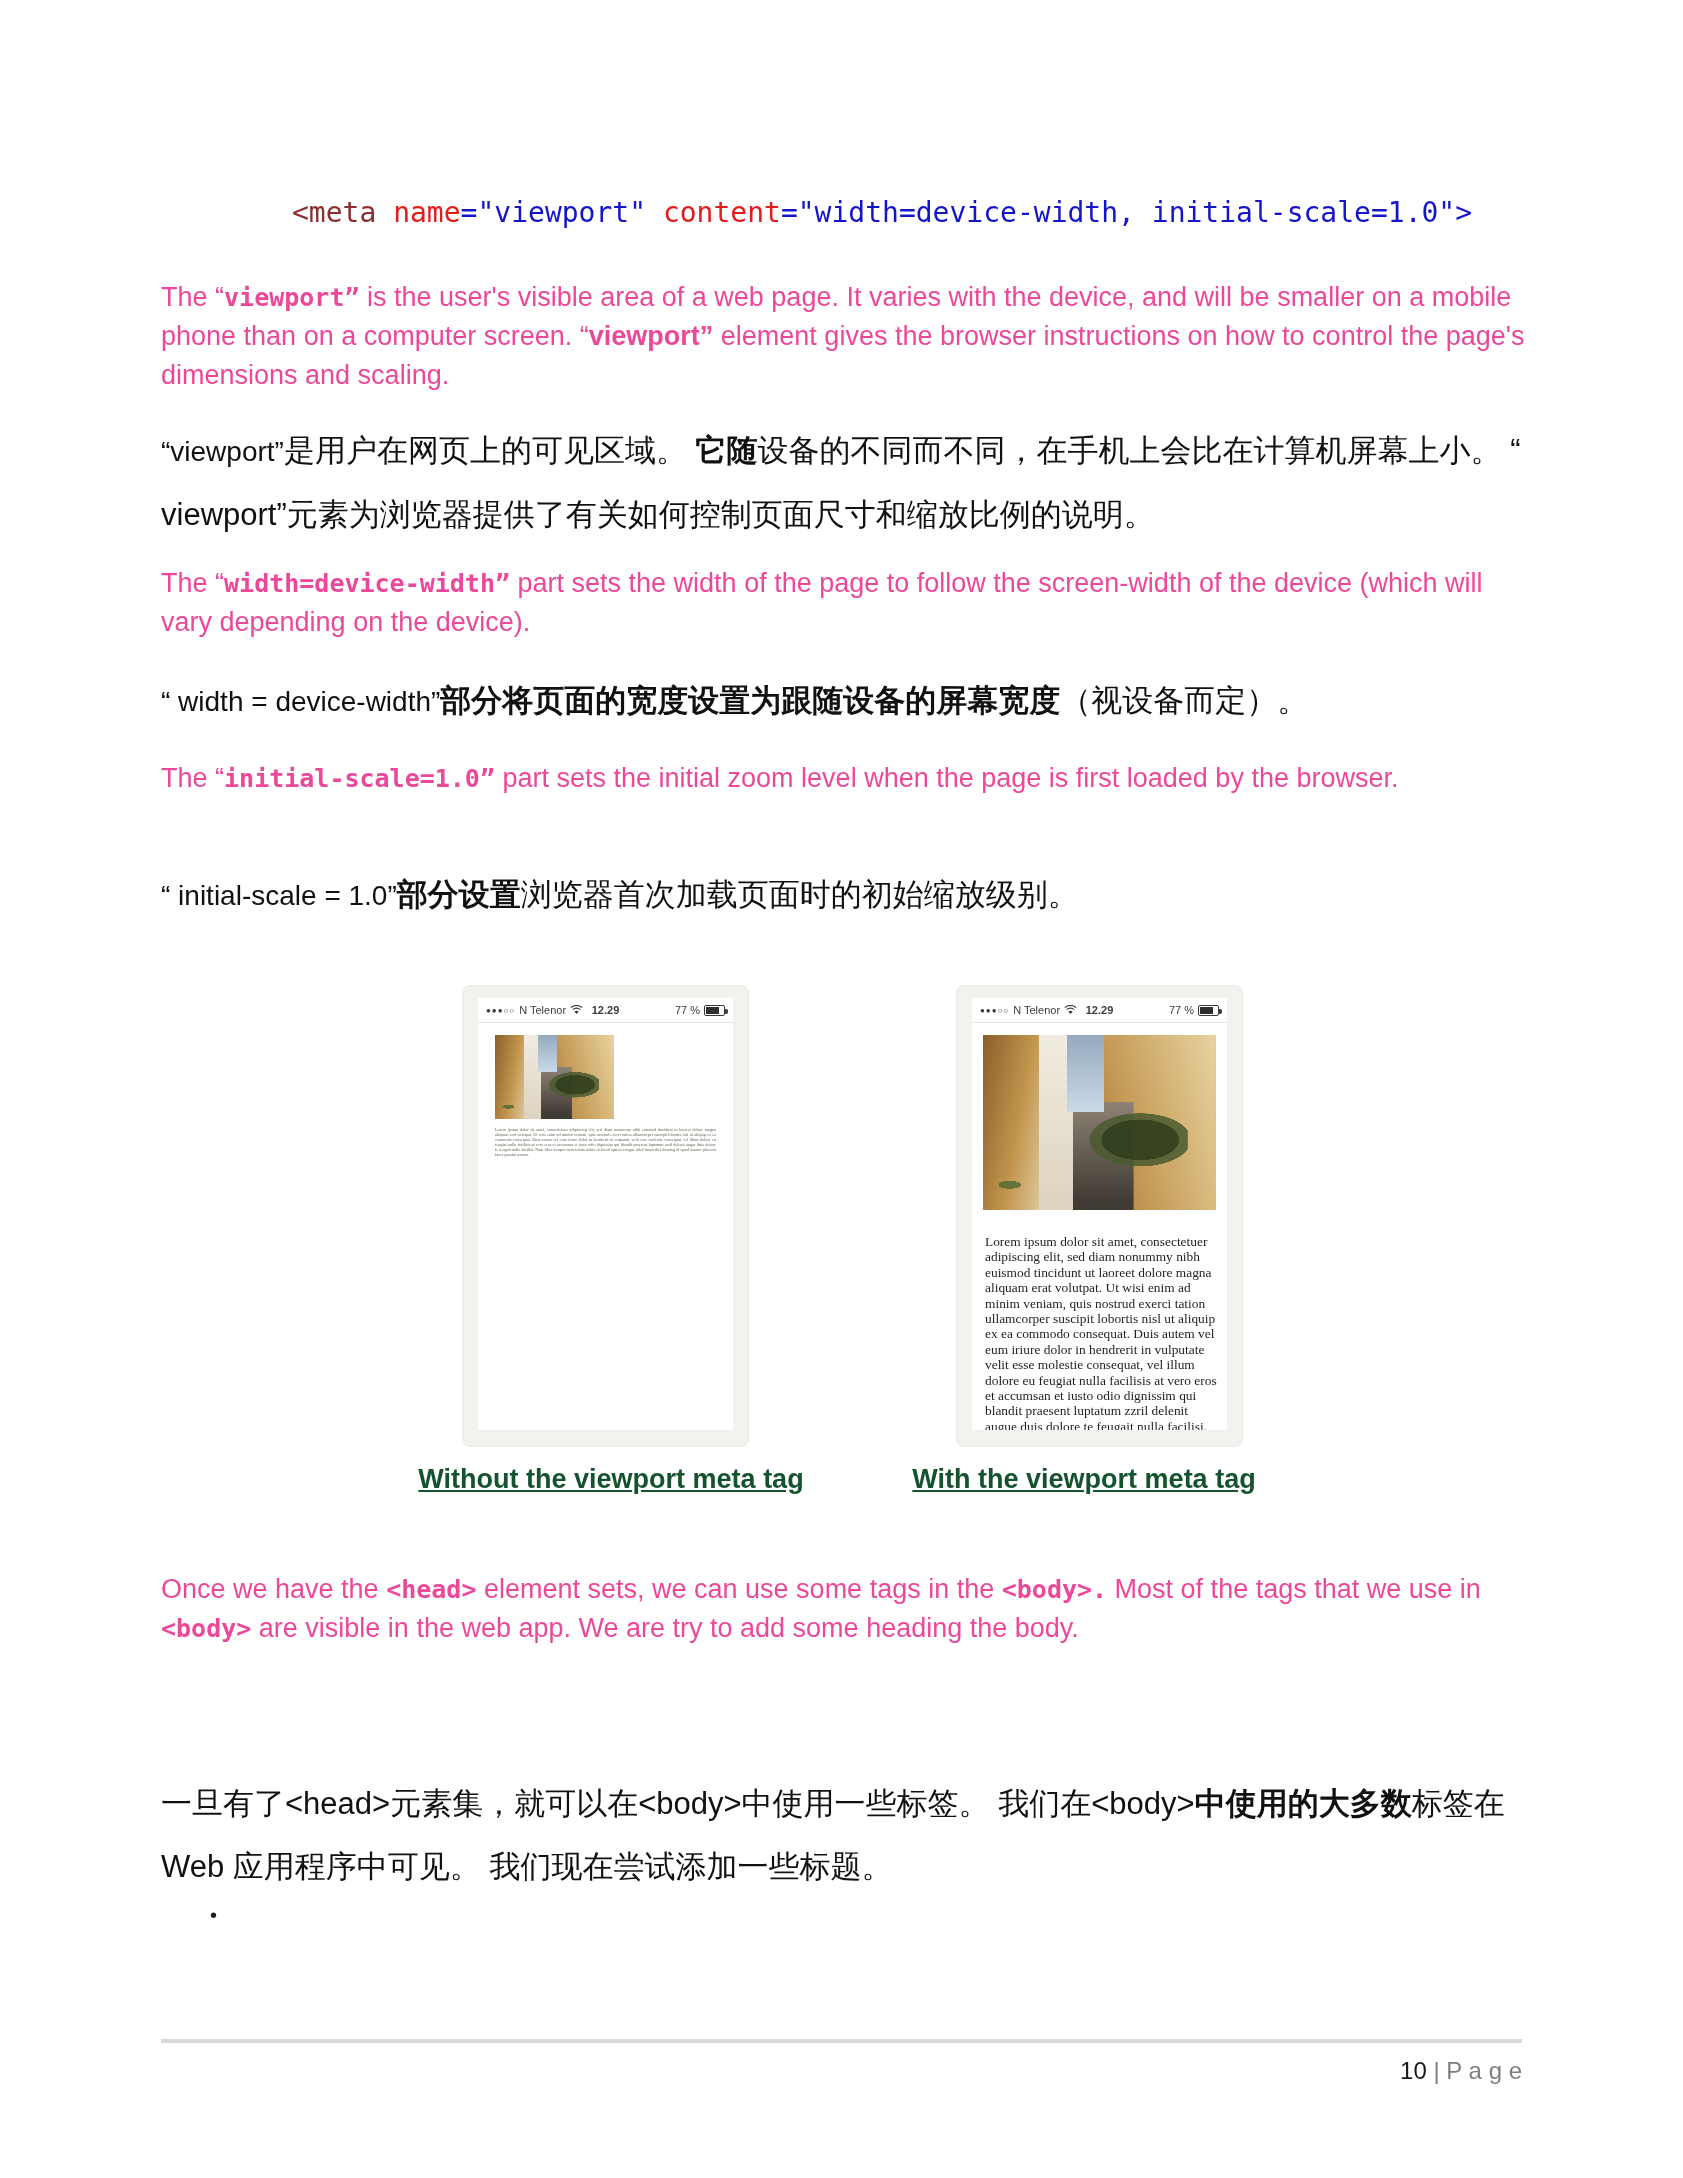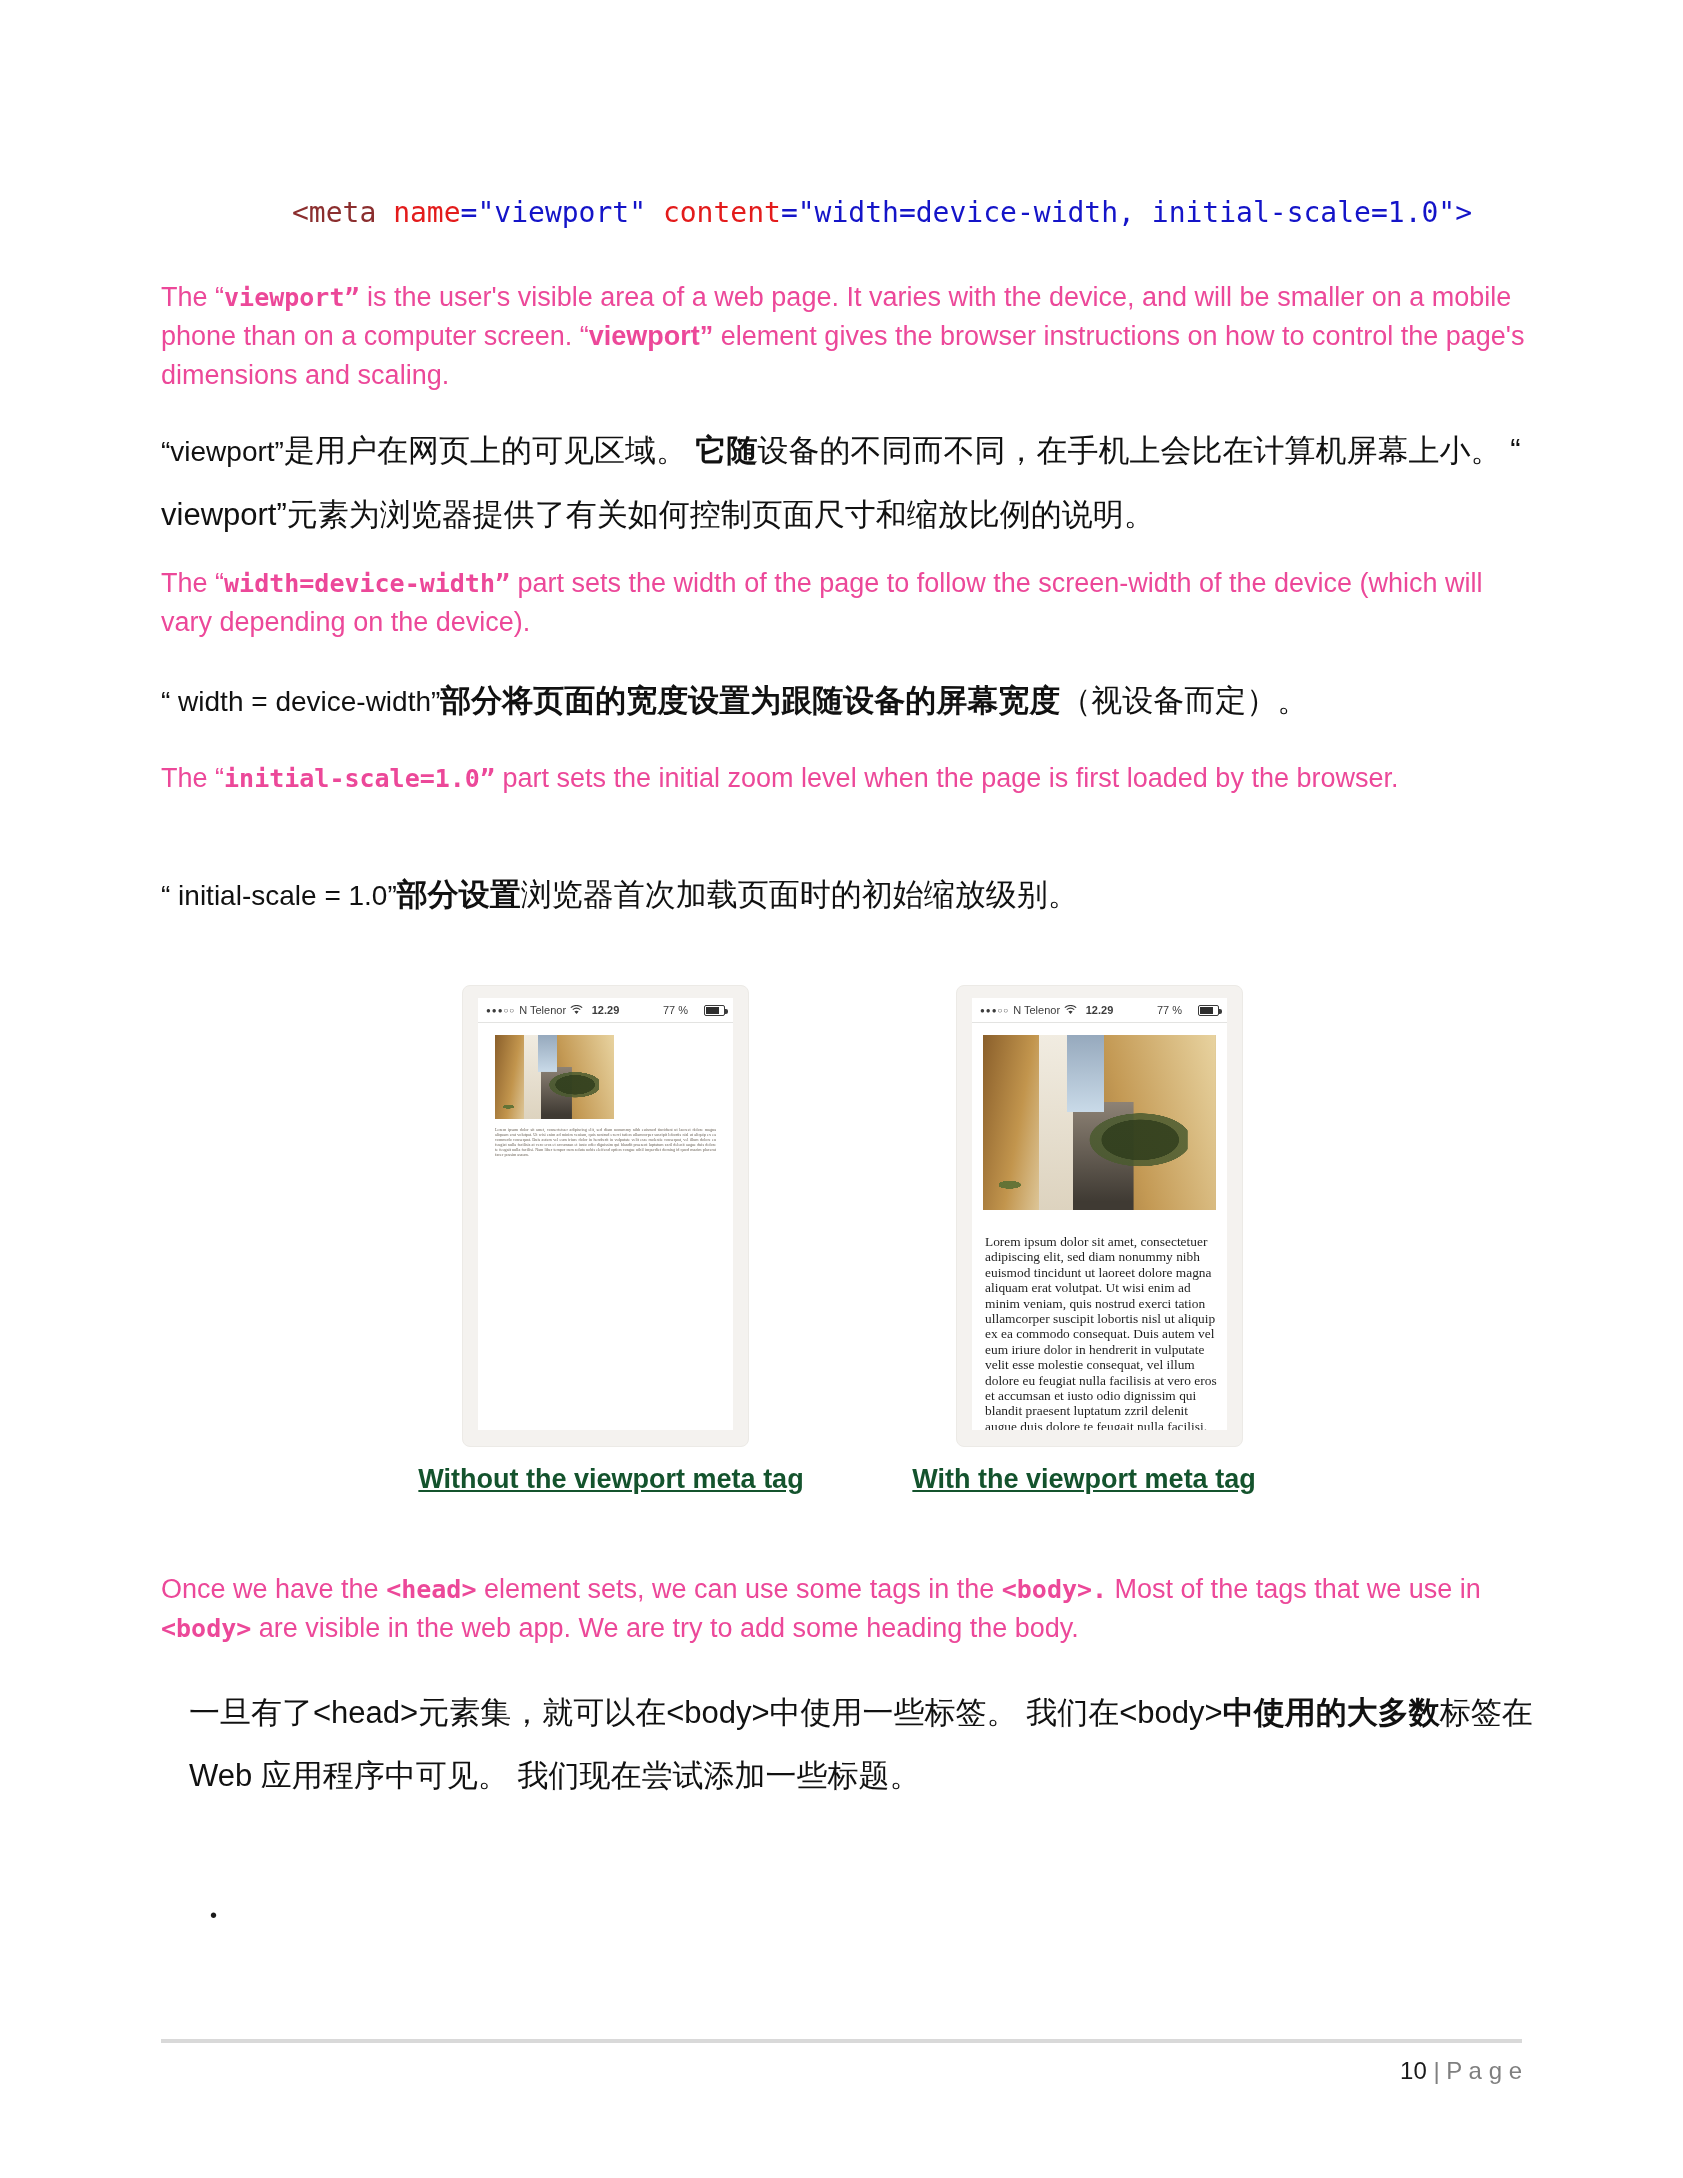--- a/index.html
+++ b/index.html
@@ -42,21 +42,21 @@
   }
   .statusbar {
     position:absolute; left:0; right:0; top:0; height:25px;
     border-bottom:1px solid #e3e3e1;
     display:flex; align-items:center; padding:0 8px;
     font-size:11px; color:#3c3c3c; white-space:nowrap;
   }
   .sb-left  { display:flex; align-items:center; gap:4px; width:42%; }
   .sb-dots  { font-size:8px; letter-spacing:1px; color:#3c3c3c; }
   .sb-center{ width:16%; text-align:center; font-weight:700; }
-  .sb-right { width:42%; display:flex; justify-content:flex-end; align-items:center; gap:16px; }
+  .sb-right { width:42%; display:flex; justify-content:flex-end; align-items:center; gap:4px; }
   .batt { position:relative; width:21px; height:11px; border:1px solid #3a3a3a; border-radius:2px; }
   .batt .fill { position:absolute; left:1px; top:1px; bottom:1px; width:66%; background:#2e2e2e; }
   .batt .nub  { position:absolute; right:-4px; top:3px; width:3px; height:5px; background:#3a3a3a; border-radius:0 2px 2px 0; }
   .content { position:absolute; left:0; right:0; top:26px; bottom:0; }
   
   .alley {
     background-color:#cbb184;
     background-image:
       radial-gradient(ellipse 50% 38% at 66% 58%, rgba(50,64,30,.96) 0 55%, rgba(74,90,46,.85) 56% 72%, transparent 73%),
       radial-gradient(ellipse 28% 16% at 15% 78%, rgba(92,112,52,.92) 0 58%, transparent 60%),
@@ -172,21 +172,21 @@
         <div class="lorem">Lorem ipsum dolor sit amet, consectetuer adipiscing elit, sed diam nonummy nibh euismod tincidunt ut laoreet dolore magna aliquam erat volutpat. Ut wisi enim ad minim veniam, quis nostrud exerci tation ullamcorper suscipit lobortis nisl ut aliquip ex ea commodo consequat. Duis autem vel eum iriure dolor in hendrerit in vulputate velit esse molestie consequat, vel illum dolore eu feugiat nulla facilisis at vero eros et accumsan et iusto odio dignissim qui blandit praesent luptatum zzril delenit augue duis dolore te feugait nulla facilisi. Nam liber tempor cum soluta nobis eleifend option congue nihil imperdiet doming</div>
       </div>
     </div>
   </div>
 
   <div class="abs caption caption-left">Without the viewport meta tag</div>
   <div class="abs caption caption-right">With the viewport meta tag</div>
 
   <div class="abs p-en" style="top:1570px;"><span>Once we have the </span><span class="mono-b">&lt;head&gt;</span><span> element sets, we can use some tags in the </span><span class="mono-b">&lt;body&gt;.</span><span> Most of the tags that we use in </span><span class="mono-b">&lt;body&gt;</span><span> are visible in the web app. We are try to add some heading the body.</span></div>
 
-  <div class="abs p-cn" style="top:1681px;margin-left:28px;"><span> 一旦有了&lt;head&gt;元素集，就可以在&lt;body&gt;中使用一些标签。 我们在&lt;body&gt;</span><span class="b">中使用的大多数</span><span>标签在 Web 应用程序中可见。 我们现在尝试添加一些标题。</span></div>
+  <div class="abs p-cn" style="top:1772px;"><span> 一旦有了&lt;head&gt;元素集，就可以在&lt;body&gt;中使用一些标签。 我们在&lt;body&gt;</span><span class="b">中使用的大多数</span><span>标签在 Web 应用程序中可见。 我们现在尝试添加一些标题。</span></div>
 
 
   <div class="abs bullet-row">
     <span class="bullet-marker">•</span>
   </div>
 
   <div class="abs footer-rule"></div>
   <div class="abs footer-text"><span class="num">10</span><span> | P a g e</span></div>
 
 </div>

